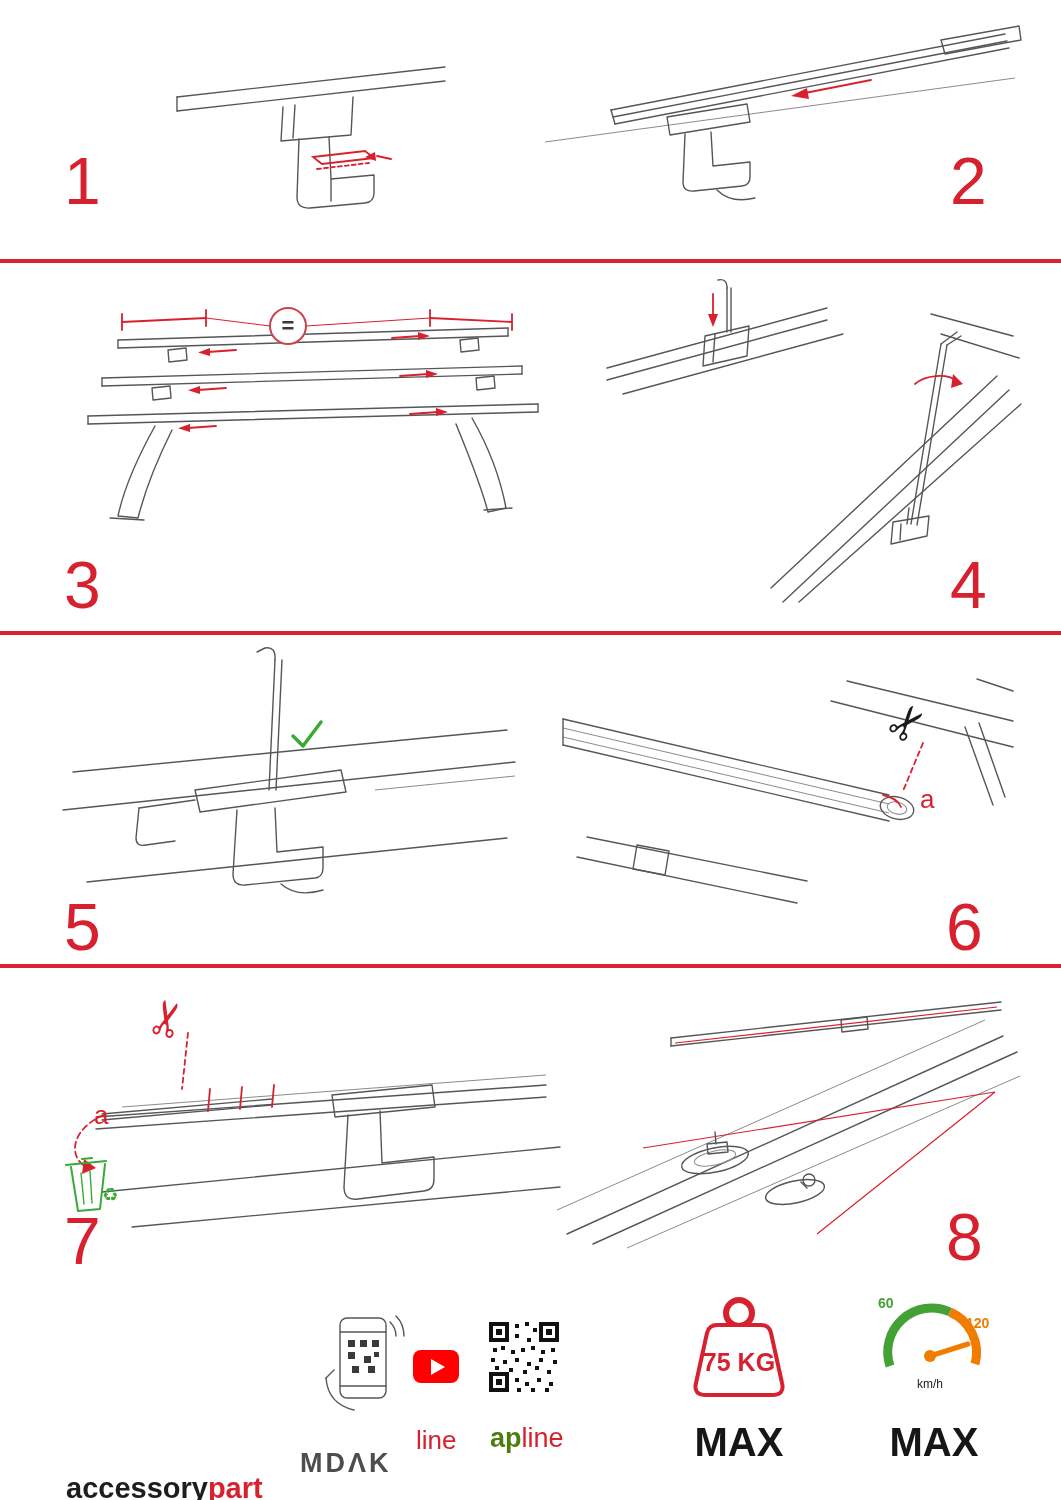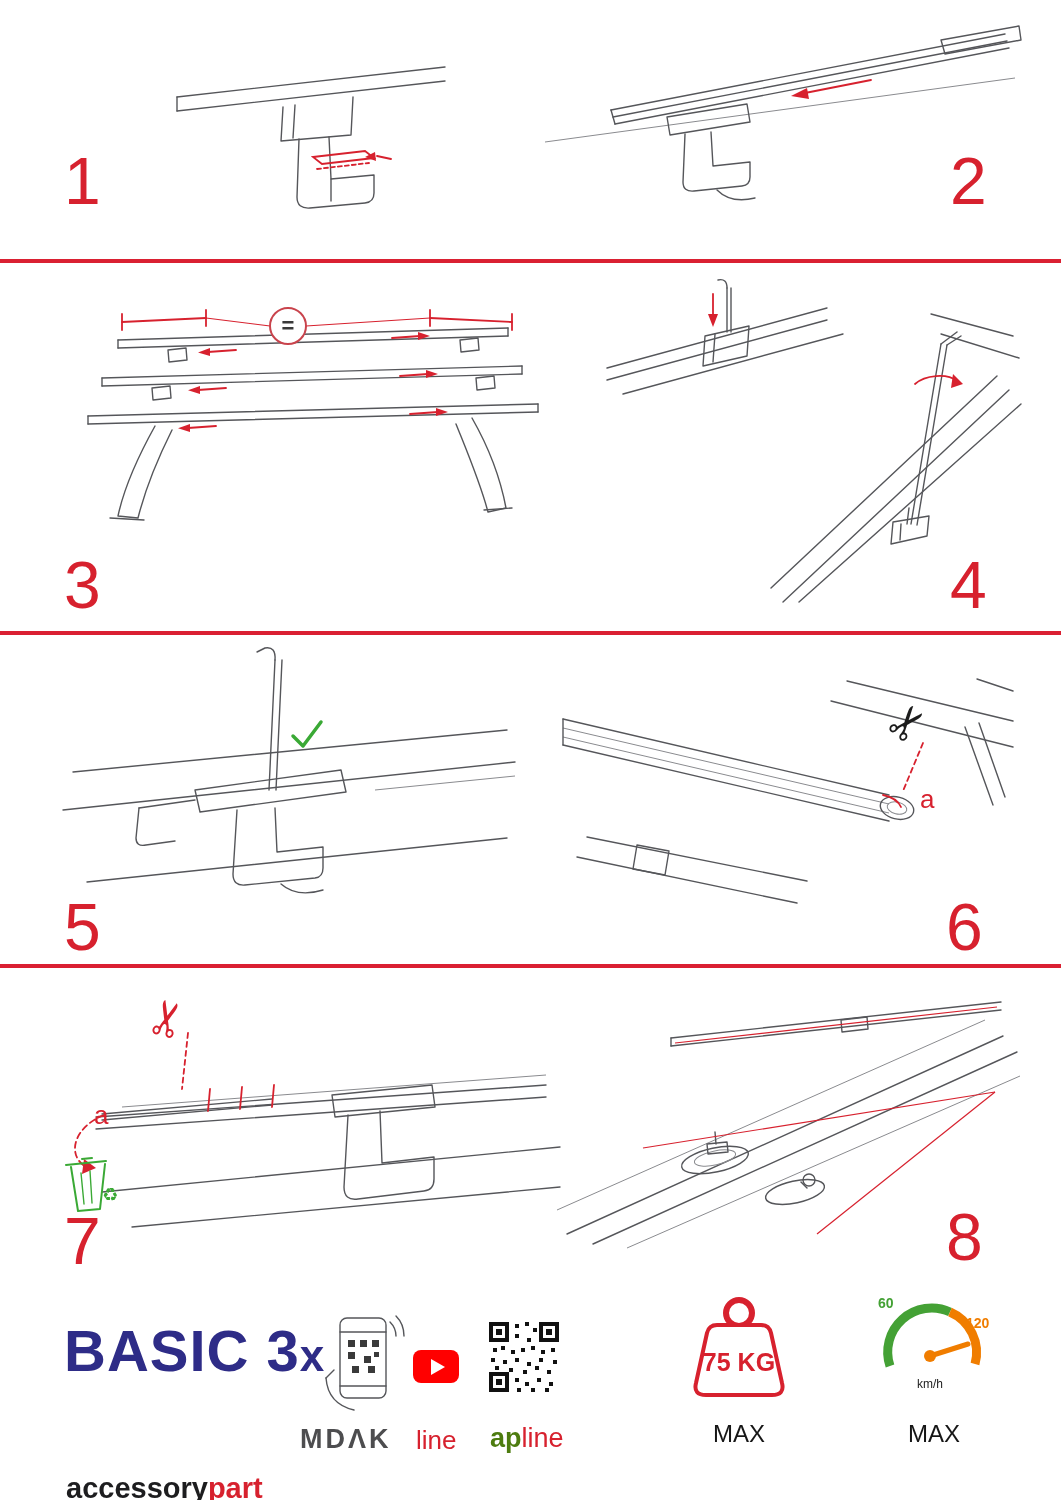--- a/index.html
+++ b/index.html
@@ -16,25 +16,25 @@
   .redthin { stroke:#d7212e; stroke-width:1.2; fill:none; }
   .redfill { fill:#d7212e; stroke:none; }
   .greenln { stroke:#3aa935; fill:none; stroke-linecap:round; stroke-linejoin:round; }
   .eq-badge { position:absolute; width:38px; height:38px; border:2px solid #c9434c; border-radius:50%;
               display:flex; align-items:center; justify-content:center; font-size:22px; font-weight:bold; color:#3a3a3a; background:#fff; }
   .product-name { position:absolute; color:#2e2c87; font-weight:700; font-size:58px; line-height:1; letter-spacing:1px; }
   .product-name .sfx { font-size:44px; }
   .brand-line { position:absolute; font-size:29px; font-weight:700; line-height:1; }
   .brand-line .b { color:#1d1d1f; } .brand-line .r { color:#d7212e; }
   .partner { position:absolute; line-height:1; }
-  .mdak { font-size:27px; font-weight:600; letter-spacing:3px; color:#4d4d4f; }
+  .mdak { font-size:27px; font-weight:600; letter-spacing:3px; color:#4d4d4f;margin-top:24px; }
   .ipqi { font-size:26px; font-weight:500; color:#d7212e; }
   .apline { font-size:27px; }
   .apline .b { color:#4d7c0f; font-weight:700; } .apline .r { color:#d7212e; font-weight:400;text-align:center; }
-  .max-label { position:absolute; text-align:center; font-size:24px; font-weight:400; color:#161616; }
+  .max-label { position:absolute; text-align:center; font-size:40px; font-weight:700; color:#161616; }
   .yt { position:absolute; width:46px; height:33px; background:#ff0000; border-radius:8px; display:flex; align-items:center; justify-content:center; }
   .yt .tri { width:0; height:0; border-top:8px solid transparent; border-bottom:8px solid transparent; border-left:14px solid #ffffff; margin-left:3px; }
 </style>
 </head>
 <body>
 
 <div class="sheet">
 
   <div class="step-num" style="left:64px;top:148px;">1</div>
 
@@ -285,23 +285,20 @@
       <circle class="line" cx="254" cy="198" r="6"></circle>
       <path class="line" d="M246 200 L252 206"></path>
     </g>
     <g>
       <path class="redthin" d="M88 166 L440 110" stroke-width="1.5"></path>
       <path class="redthin" d="M440 110 L262 252" stroke-width="1.5"></path>
     </g>
   </svg>
   <div class="step-num" style="left:946px;top:1204px;">8</div>
 
-  <div class="product-name" style="left:64px;top:1322px;">
-    <span>BASIC 3</span><span class="sfx">x</span>
-  </div>
   <div class="brand-line" style="left:66px;top:1438px;margin-top:36px;">
     <span class="b">accessory</span><span class="r">part</span>
   </div>
 
   <svg class="illu" style="left:318px;top:1312px;" width="84" height="100" viewBox="0 0 84 100">
     <rect class="line" x="22" y="6" width="46" height="80" rx="7" stroke-width="2"></rect>
     <path class="line" d="M22 20 L68 20"></path>
       <path class="line" d="M22 74 L68 74"></path>
     <g fill="#3a3a3a">
       <rect x="30" y="28" width="7" height="7"></rect>

